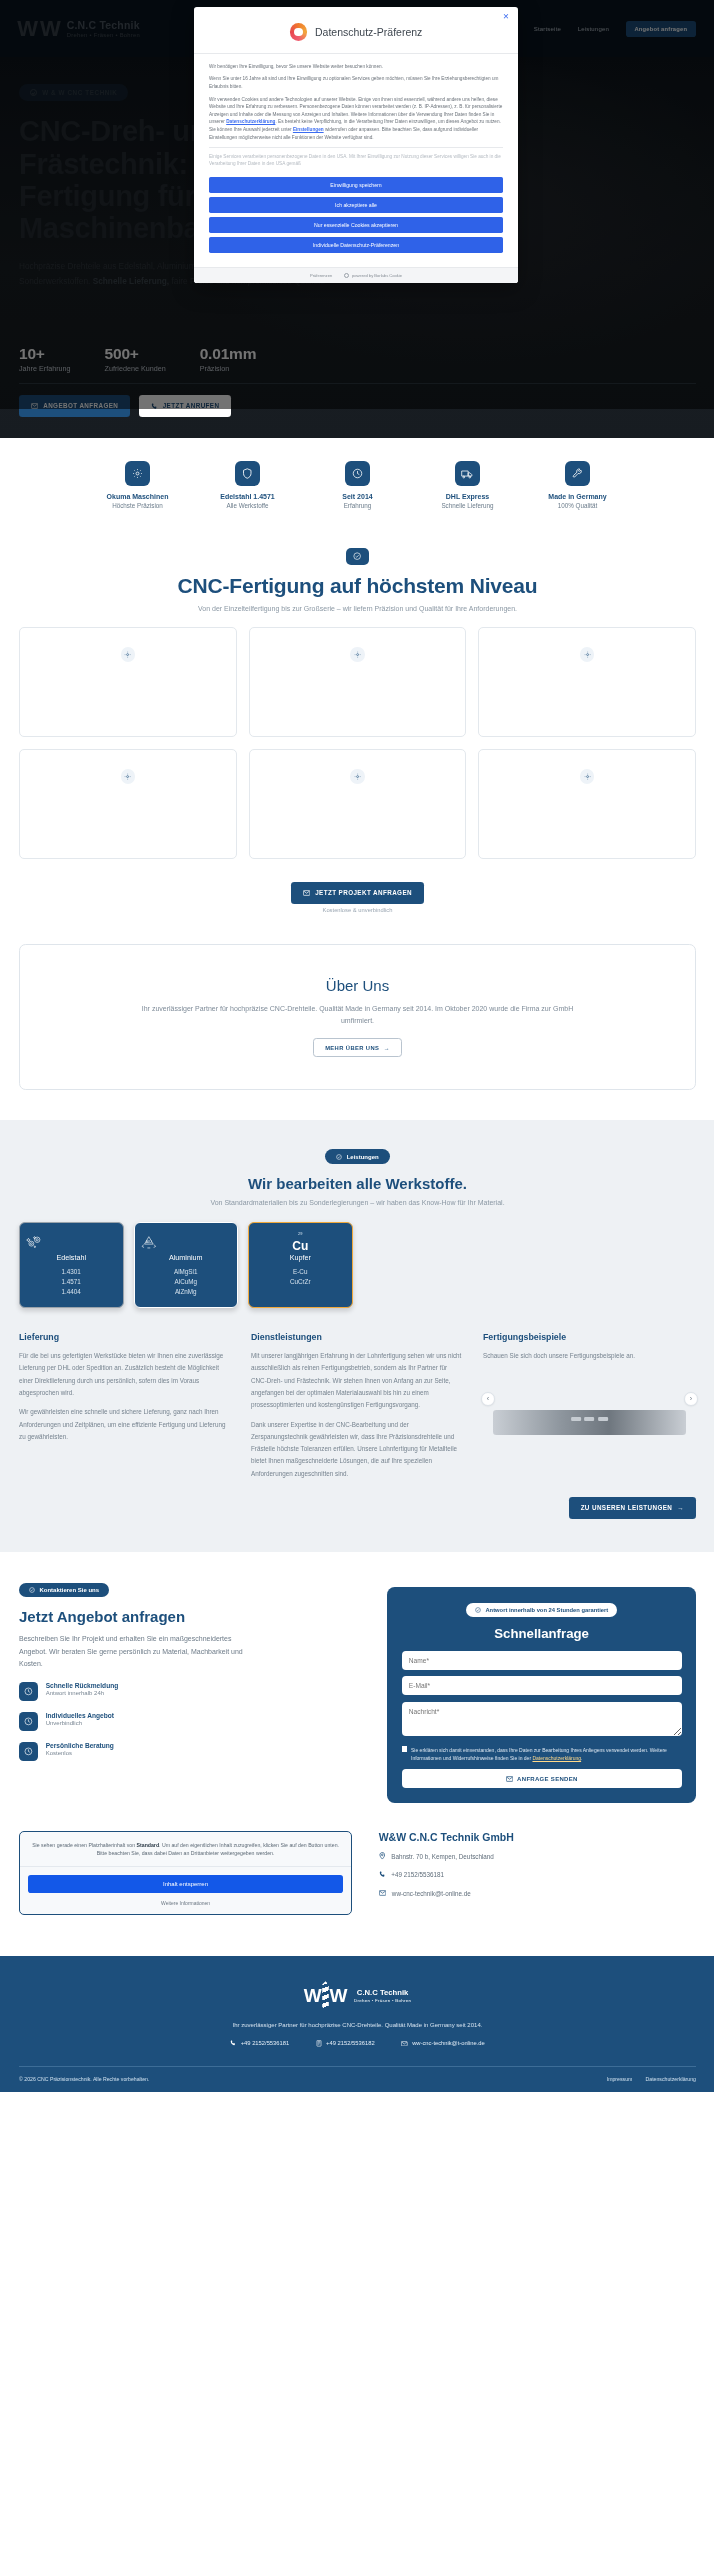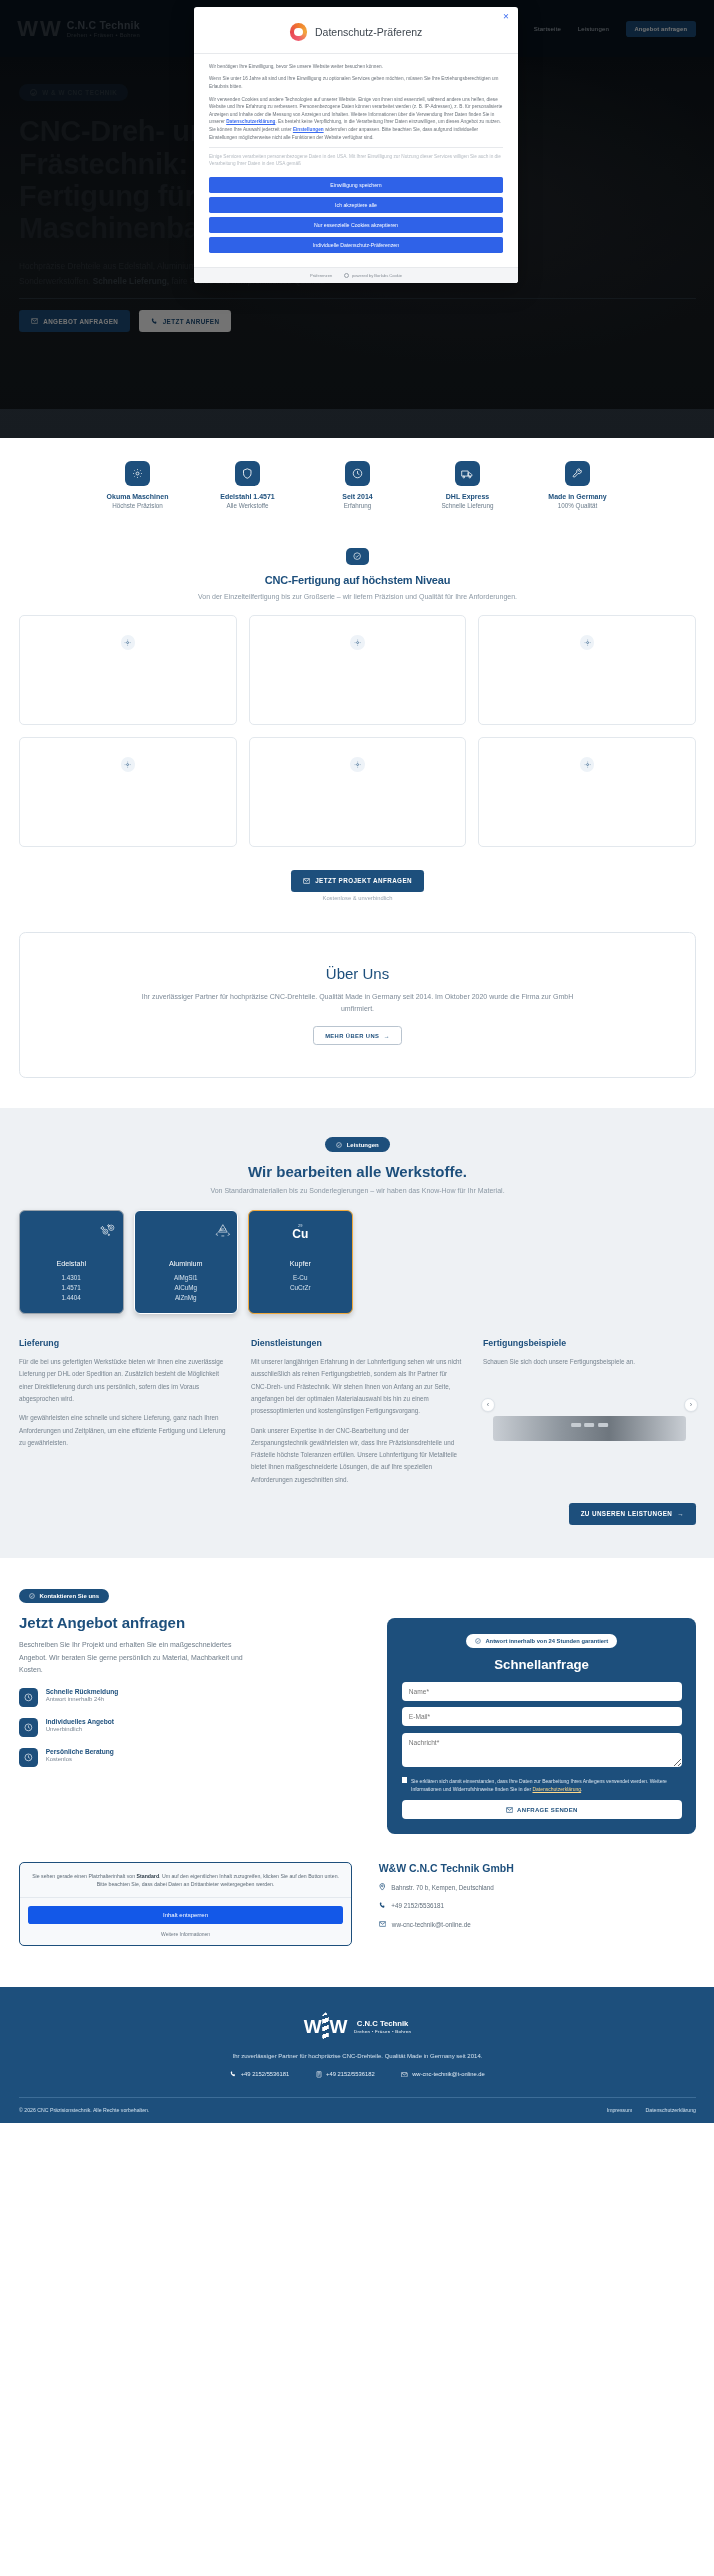--- a/index.html
+++ b/index.html
@@ -42,21 +42,21 @@
 
   
   .trust{background:#fff;padding:23px 19px 19px;display:flex;justify-content:center;gap:0}
   .trust-item{width:110px;text-align:center}
   .trust-ic{width:25.4px;height:25.4px;border-radius:6px;background:#1d4f7c;color:#fff;display:flex;align-items:center;justify-content:center;margin:0 auto 6.6px}
   .trust-t{font-size:7px;font-weight:700;color:#1d4f7c}
   .trust-s{font-size:6.3px;color:#6b7c8b;margin-top:1.7px}
 
   
   .sec-badge{width:23px;height:17.7px;border-radius:5px;background:#1d4f7c;color:#fff;display:flex;align-items:center;justify-content:center;margin:0 auto 8.8px}
-  .sec-title{text-align:center;font-size:11px;font-weight:700;color:#1d4f7c;letter-spacing:-0.2px}
+  .sec-title{text-align:center;font-size:21px;font-weight:700;color:#1d4f7c;letter-spacing:-0.2px}
   .sec-sub{text-align:center;font-size:7px;color:#8b98a4;margin-top:6.6px}
 
   .services{background:#fff;padding:20px 19px 5.5px}
   .grid3{max-width:679px;margin:15.5px auto 0;display:grid;grid-template-columns:repeat(3,1fr);gap:12px}
   .svc-card{height:110px;border:0.6px solid #e3e8ed;border-radius:5px;background:#fff;display:flex;align-items:flex-start;justify-content:center;padding-top:19px}
   .svc-ic{width:14.4px;height:14.4px;border-radius:50%;background:#eef3f8;color:#1d4f7c;display:flex;align-items:center;justify-content:center}
   .center-cta{display:flex;flex-direction:column;align-items:center;margin:23px 0 0}
   .cta-note{font-size:5.8px;color:#9aa6b2;margin-top:3.3px}
 
   
@@ -71,21 +71,21 @@
   .pill-lbl{display:block;margin:0 auto;width:fit-content;background:#1d4f7c;color:#fff;font-size:6px;font-weight:700;border-radius:11px;padding:4.4px 11px;display:flex;align-items:center;gap:4.4px}
   .mat-title{text-align:center;font-size:15px;font-weight:700;color:#1d4f7c;margin-top:11px}
   .mat-sub{text-align:center;font-size:7px;color:#8b98a4;margin-top:6.6px}
   .mat-grid{max-width:679px;margin:16.6px auto 0;display:grid;grid-template-columns:repeat(6,1fr);gap:10px}
   .mat-card{background:#1d4f7c;border-radius:6px;padding:8.8px 5.5px 11px;text-align:center;color:#fff;min-height:77px;box-shadow:0 2.2px 5.5px rgba(0,0,0,.16)}
   .mat-card.b-gray{border:1.7px solid #9aa3ab}
   .mat-card.b-white{border:1.7px solid #ffffff}
   .mat-card.b-orange{border:1.7px solid #f0a93b}
   .mat-card.b-blue{border:1.7px solid #2d9bf0}
   .mat-card.b-purple{border:1.7px solid #9b4dd8}
-  .mat-ic{height:20px;display:flex;align-items:center;justify-content:flex-end;margin-bottom:19px}
+  .mat-ic{height:20px;display:flex;align-items:center;justify-content:space-between;margin-bottom:1px}
   .mat-n{font-size:7.2px;font-weight:400}
   .mat-g{font-size:6.3px;color:#d6e3ee;margin-top:5px;line-height:1.55}
   .mat-cu-num{font-size:3.9px;color:#cfe0ee;line-height:1}
   .mat-cu{font-size:12px;font-weight:700;line-height:1.05}
 
   
   .cols3{max-width:679px;margin:24px auto 0;display:grid;grid-template-columns:1fr 1fr 1fr;gap:19px}
   .col h3{font-size:8.8px;font-weight:700;color:#1d4f7c;margin-bottom:7.7px}
   .col p{font-size:6.3px;line-height:1.95;color:#76838f;margin-bottom:7.2px}
   .carousel{position:relative;margin-top:2.2px;height:83px}
@@ -101,21 +101,21 @@
   .contact{background:#fff;padding:31px 19px 5.5px}
   .contact-grid{max-width:679px;margin:0 auto;display:grid;grid-template-columns:1.05fr 1fr;gap:44px}
   .badge-dark{display:inline-flex;align-items:center;gap:4.4px;background:#1d4f7c;color:#fff;font-size:6px;font-weight:700;border-radius:11px;padding:4.4px 10px}
   .contact h2{font-size:15px;font-weight:700;color:#1d4f7c;margin-top:11px}
   .contact .lead{font-size:7px;color:#6d7b88;line-height:1.8;margin-top:7.7px;max-width:237px}
   .feat{display:flex;gap:7.7px;align-items:flex-start;margin-top:11px}
   .feat-ic{width:19px;height:19px;border-radius:4.4px;background:#1d4f7c;color:#fff;display:flex;align-items:center;justify-content:center;flex:0 0 auto}
   .feat-t{font-size:6.6px;font-weight:700;color:#1d4f7c}
   .feat-s{font-size:6px;color:#7a8794;margin-top:1.1px}
 
-  .form-card{background:#1d4f7c;border-radius:7.7px;padding:16.6px 14.4px 14.4px;color:#fff;margin-top:29px}
+  .form-card{background:#1d4f7c;border-radius:7.7px;padding:16.6px 14.4px 14.4px;color:#fff;margin-top:4px}
   .guarantee{display:flex;align-items:center;gap:4.4px;background:#fff;color:#1d4f7c;font-size:5.8px;font-weight:700;border-radius:11px;padding:3.9px 8.8px;width:fit-content;margin:0 auto}
   .form-card h3{text-align:center;font-size:13.2px;font-weight:700;margin:8.8px 0 10px}
   .fld{width:100%;border:none;border-radius:3.9px;padding:6px 7.2px;font-size:6.6px;color:#7b8691;font-family:inherit;margin-bottom:6.6px;background:#fff}
   textarea.fld{height:34px;resize:vertical}
   .chk-row{display:flex;gap:3.9px;align-items:flex-start;font-size:5px;line-height:1.6;color:#dce7f1;margin-top:1.1px}
   .chk{width:5.5px;height:5.5px;background:#fff;flex:0 0 auto;margin-top:0.6px}
   .chk-row a{color:#ffd98a;text-decoration:underline}
   .btn-send{margin-top:7.7px;width:100%;background:#fff;color:#1d4f7c;border:none;border-radius:3.9px;padding:6.6px;font-size:6px;font-weight:700;letter-spacing:0.3px;display:flex;align-items:center;justify-content:center;gap:4.4px;cursor:pointer}
 
   
@@ -192,20 +192,34 @@
   <div class="hero-bg"></div>
   <div class="hero-inner">
     <div class="hero-pill">
       <span class="ic"></span>
       <span>W &amp; W CNC TECHNIK</span>
     </div>
     <h1 class="hero-title">CNC-Dreh- und Frästechnik: präzise Fertigung für Industrie &amp; Maschinenbau</h1>
     <p class="hero-sub">
       <span>Hochpräzise Drehteile aus Edelstahl, Aluminium, Messing, Kupfer, Titan und Sonderwerkstoffen. </span><b>Schnelle Lieferung, </b><span>faire Preise und kompromisslose Qualität.</span>
     </p>
+    <div class="hero-stats">
+      <div class="stat">
+        <div class="sv">10+</div>
+        <div class="sl">Jahre Erfahrung</div>
+      </div>
+      <div class="stat">
+        <div class="sv">500+</div>
+        <div class="sl">Zufriedene Kunden</div>
+      </div>
+      <div class="stat">
+        <div class="sv">0.01mm</div>
+        <div class="sl">Präzision</div>
+      </div>
+    </div>
     <div class="hero-divider"></div>
     <div class="hero-btns">
       <button class="btn btn-primary">
         <svg width="7.2" height="6" viewBox="0 0 16 12">
             <rect x=".8" y=".8" width="14.4" height="10.4" rx="1.6" fill="none" stroke="#fff" stroke-width="1.6"></rect>
             <path d="M1.4 1.6 8 6.6l6.6-5" fill="none" stroke="#fff" stroke-width="1.6"></path>
           </svg>
         <span>ANGEBOT ANFRAGEN</span>
       </button>
       <button class="btn btn-white">

